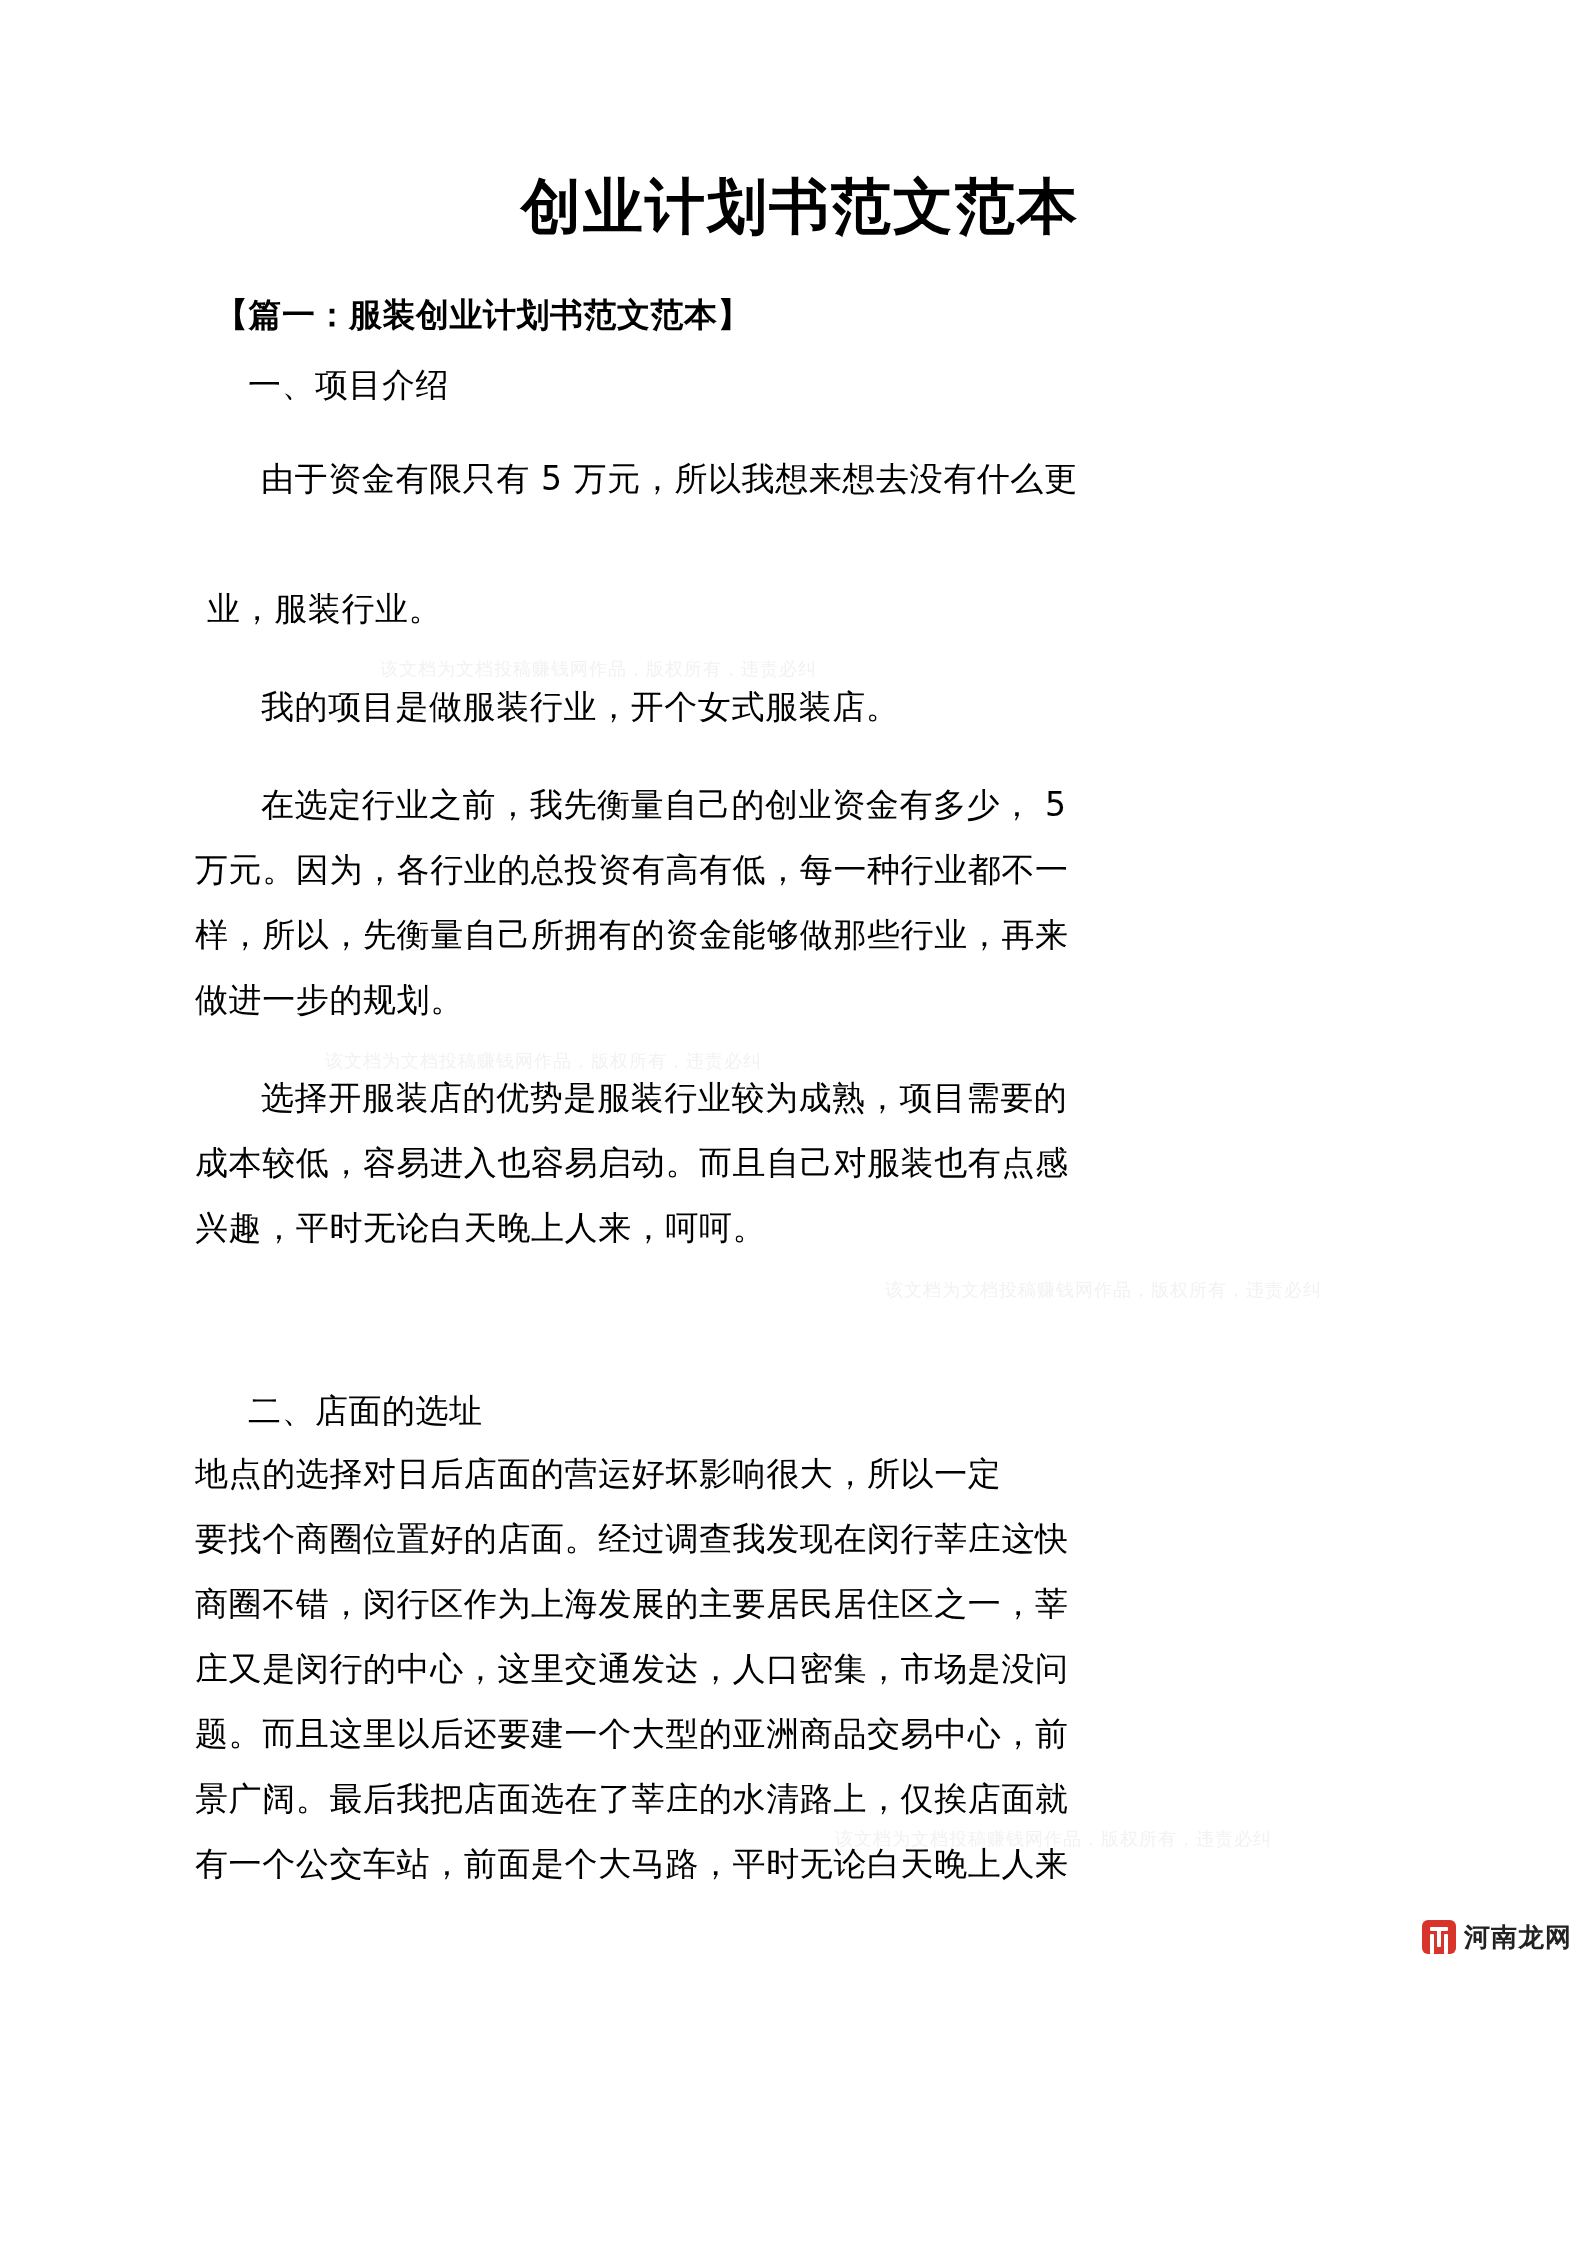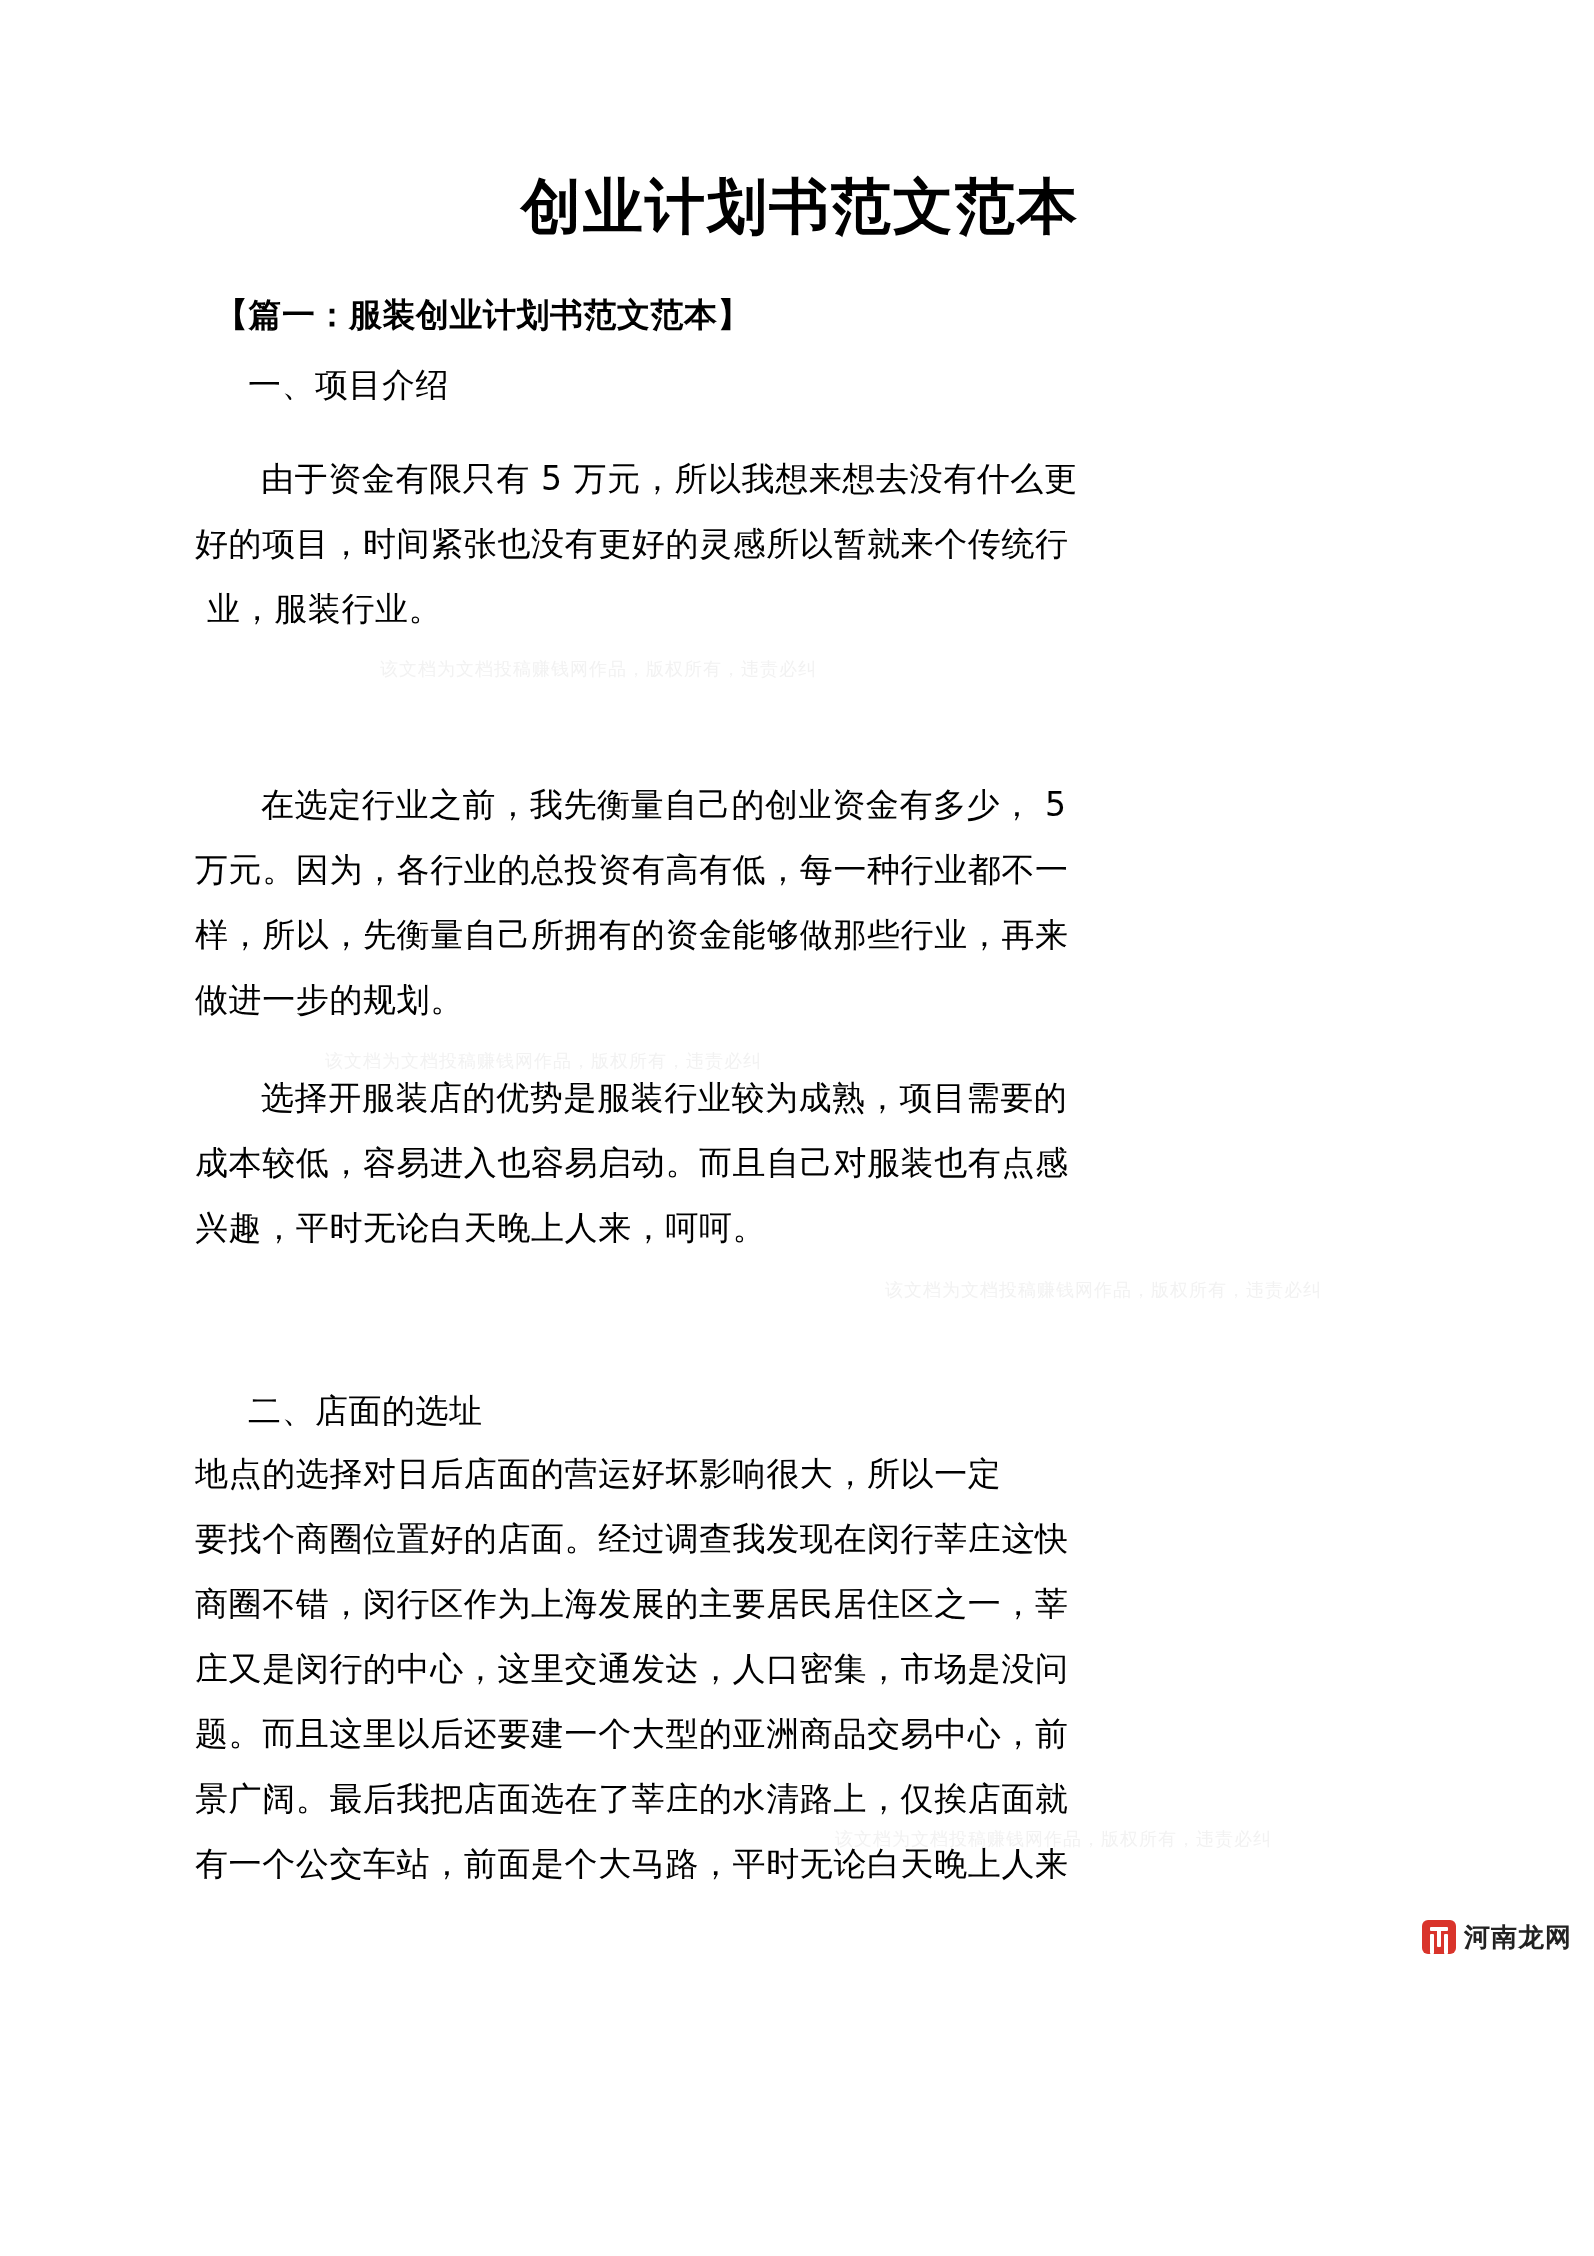--- a/index.html
+++ b/index.html
@@ -144,23 +144,23 @@
 
   <div class="doc">
 
     <h1 class="doc-title">创业计划书范文范本</h1>
 
     <div class="subtitle">【篇一：服装创业计划书范文范本】</div>
 
     <div class="section-head s1">一、项目介绍</div>
 
     <div class="line ind" style="top:462px;">由于资金有限只有 5 万元，所以我想来想去没有什么更</div>
-    <div class="line hang" style="top:527px;">好的项目，时间紧张也没有更好的灵感所以暂就来个传统行</div>
     <div class="line hang" style="top:592px;margin-left:12px;">业，服装行业。</div>
 
+    <div class="line ind" style="top:690px;">我的项目是做服装行业，开个女式服装店。</div>
 
     <div class="line ind" style="top:788px;">在选定行业之前，我先衡量自己的创业资金有多少， 5</div>
     <div class="line hang" style="top:853px;">万元。因为，各行业的总投资有高有低，每一种行业都不一</div>
     <div class="line hang" style="top:918px;">样，所以，先衡量自己所拥有的资金能够做那些行业，再来</div>
     <div class="line hang" style="top:983px;">做进一步的规划。</div>
 
     <div class="line ind" style="top:1081px;">选择开服装店的优势是服装行业较为成熟，项目需要的</div>
     <div class="line hang" style="top:1146px;">成本较低，容易进入也容易启动。而且自己对服装也有点感</div>
     <div class="line hang" style="top:1211px;">兴趣，平时无论白天晚上人来，呵呵。</div>
 

